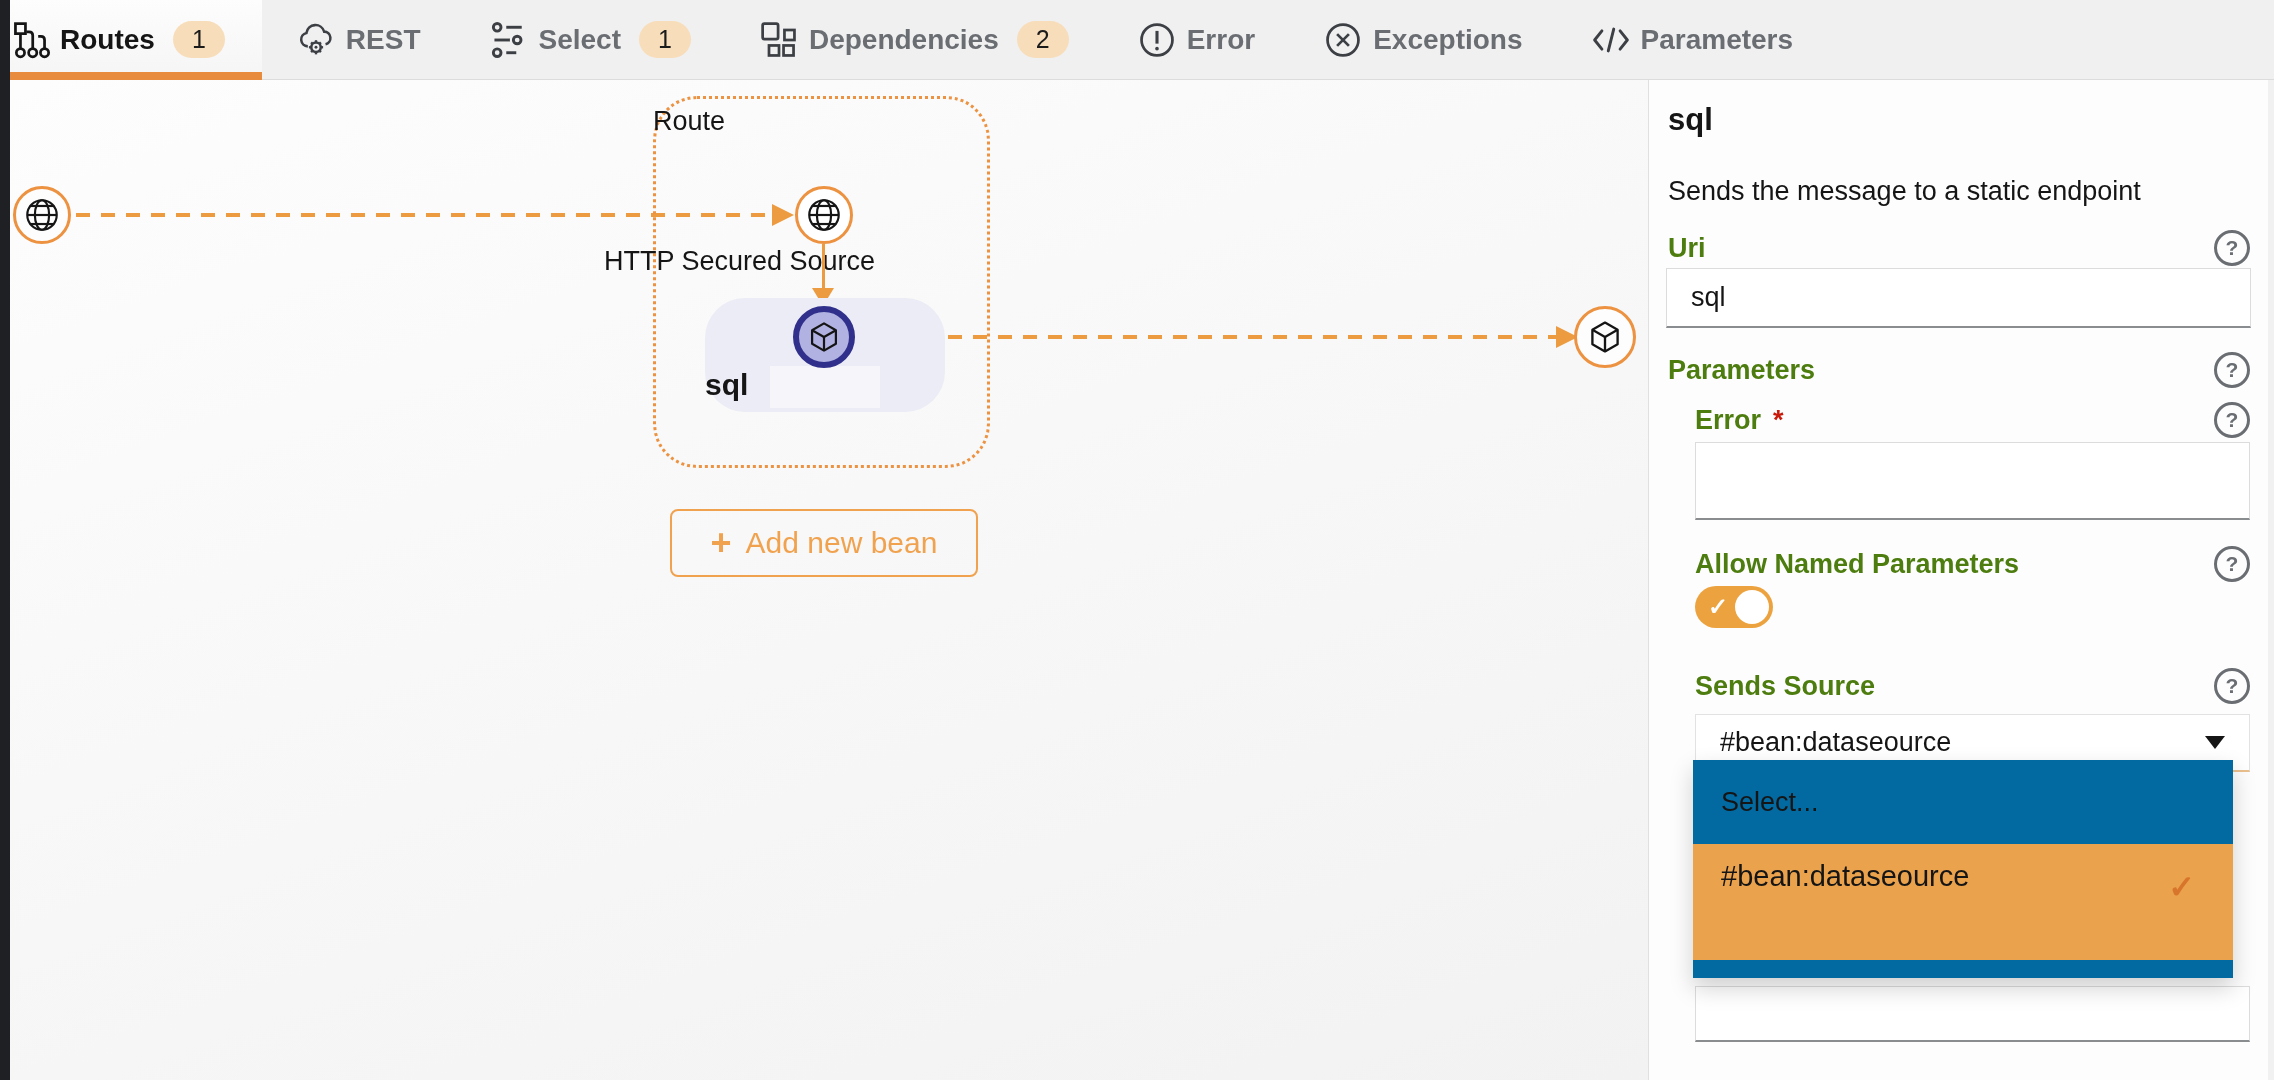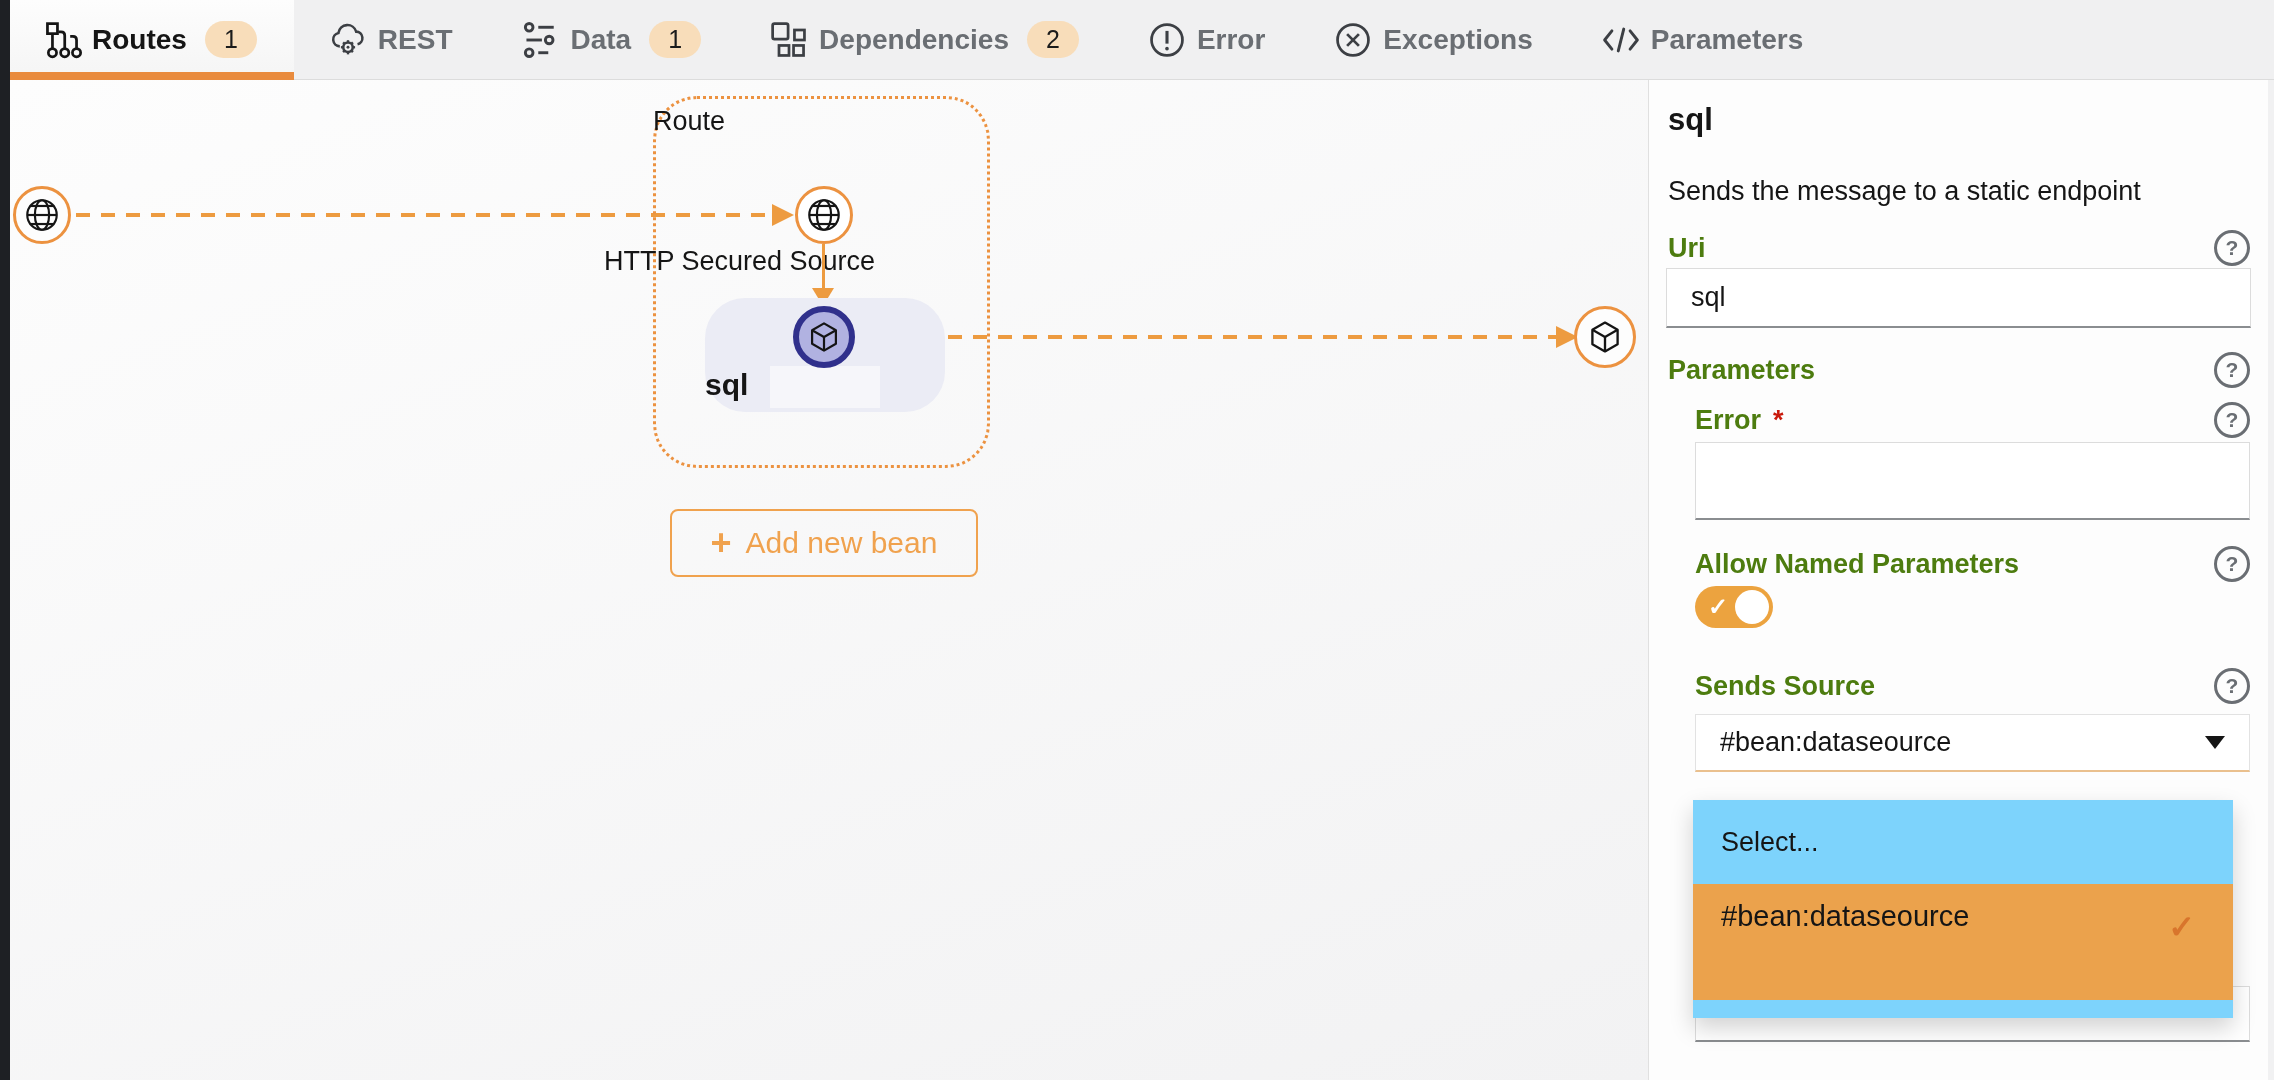--- a/index.html
+++ b/index.html
@@ -8,21 +8,21 @@
     font-family:"Liberation Sans",sans-serif;background:#f7f7f7;color:#151515;
   }
   
   #leftbar{position:absolute;left:0;top:0;width:10px;height:1080px;background:#1e2024;z-index:20}
 
   
   #tabbar{position:absolute;left:10px;top:0;width:2264px;height:80px;background:#f0f0f1;
     display:flex;align-items:stretch;border-bottom:1px solid #dcdcdc;box-sizing:border-box;z-index:15}
   .tab{display:flex;align-items:center;gap:10px;padding:0 34px;position:relative;
     color:#6a6e73;font-size:28px;font-weight:600;cursor:pointer;white-space:nowrap}
-  .tab:first-child{padding-left:32px;padding-right:37px}
+  .tab:first-child{padding-left:0;padding-right:37px}
   .tab .tab-icon{display:flex;color:#3c3f44}
   .tab .tab-icon svg{width:40px;height:40px}
   .tab.active{color:#151515;background:linear-gradient(180deg,#fdfdfd,#f5f5f5)}
   .tab.active .tab-icon{color:#151515}
   .tab.active::after{content:"";position:absolute;left:0;right:0;bottom:-1px;height:8px;background:#e98b3d}
   .badge{background:#f8ddba;color:#1b1b1b;border-radius:22px;padding:4px 19px;font-size:25px;font-weight:500;margin-left:8px}
 
   
   #canvas{position:absolute;left:10px;top:80px;width:1638px;height:1000px;
     background:linear-gradient(160deg,#fdfdfd 0%,#f2f2f3 100%)}
@@ -52,21 +52,21 @@
   .field-label{font-size:27px;font-weight:700;color:#4d7c0f}
   .required{color:#c9190b;font-size:27px;font-weight:700;margin-left:12px}
   .help{width:30px;height:30px;border:3px solid #6a6e73;border-radius:50%;color:#6a6e73;
     font-size:21px;font-weight:700;display:flex;align-items:center;justify-content:center;cursor:pointer;flex:none;box-sizing:content-box}
   .text-input{position:absolute;box-sizing:border-box;background:#fff;border:1px solid #dcdcdc;border-bottom:2px solid #8a8d90;
     font-size:27px;color:#151515;padding:0 24px;font-family:"Liberation Sans",sans-serif}
   textarea.text-input{resize:none;padding-top:10px}
   #ds-select{position:absolute;box-sizing:border-box;background:#fff;border:1px solid #e2e2e2;border-bottom:2px solid #eac08e;
     display:flex;align-items:center;justify-content:space-between;padding:0 24px;font-size:27px;cursor:pointer}
   .caret{width:0;height:0;border-left:10px solid transparent;border-right:10px solid transparent;border-top:13px solid #151515}
-  #ds-popup{position:absolute;left:44px;top:720px;width:540px;height:218px;background:#7dd3fc;
+  #ds-popup{position:absolute;left:44px;top:680px;width:540px;height:218px;background:#0369a1;
     box-shadow:0 10px 22px rgba(0,0,0,.18);z-index:6}
   .opt{box-sizing:border-box;padding-left:28px;cursor:pointer}
   .opt-plain{height:84px;display:flex;align-items:center;font-size:27px;color:#151515}
   .opt-selected{position:relative;height:116px;background:#eba24c;padding-top:16px}
   .opt-title{font-size:29px;color:#151515}
   .opt-sub{font-size:24px;color:#6b6e73;margin-top:14px}
   .opt-check{position:absolute;right:38px;top:24px;font-size:32px;font-weight:700;color:#d8752c}
   
   #toggle{position:absolute;left:46px;top:506px;width:78px;height:42px;border-radius:22px;background:#eca33f;cursor:pointer}
   #toggle .tick{position:absolute;left:13px;top:7px;color:#fff;font-size:24px;font-weight:700}
@@ -117,21 +117,21 @@
     <span class="tab-icon">
       <svg viewBox="0 0 44 44" fill="none" stroke="currentColor" stroke-width="3.2">
         <circle cx="9" cy="8" r="4.2"></circle>
           <line x1="19" y1="8" x2="36" y2="8"></line>
         <line x1="6" y1="22" x2="23" y2="22"></line>
           <circle cx="31" cy="22" r="4.2"></circle>
         <circle cx="9" cy="36" r="4.2"></circle>
           <line x1="19" y1="36" x2="30" y2="36"></line>
       </svg>
     </span>
-    <span>Data</span>
+    <span>Select</span>
     <span class="badge">1</span>
   </div>
   <div class="tab">
     <span class="tab-icon">
       <svg viewBox="0 0 44 44" fill="none" stroke="currentColor" stroke-width="3">
         <rect x="4" y="4" width="17" height="17" rx="2"></rect>
         <rect x="28" y="11" width="11" height="11"></rect>
         <rect x="11" y="28" width="11" height="11"></rect>
         <rect x="27" y="28" width="11" height="11"></rect>
       </svg>

